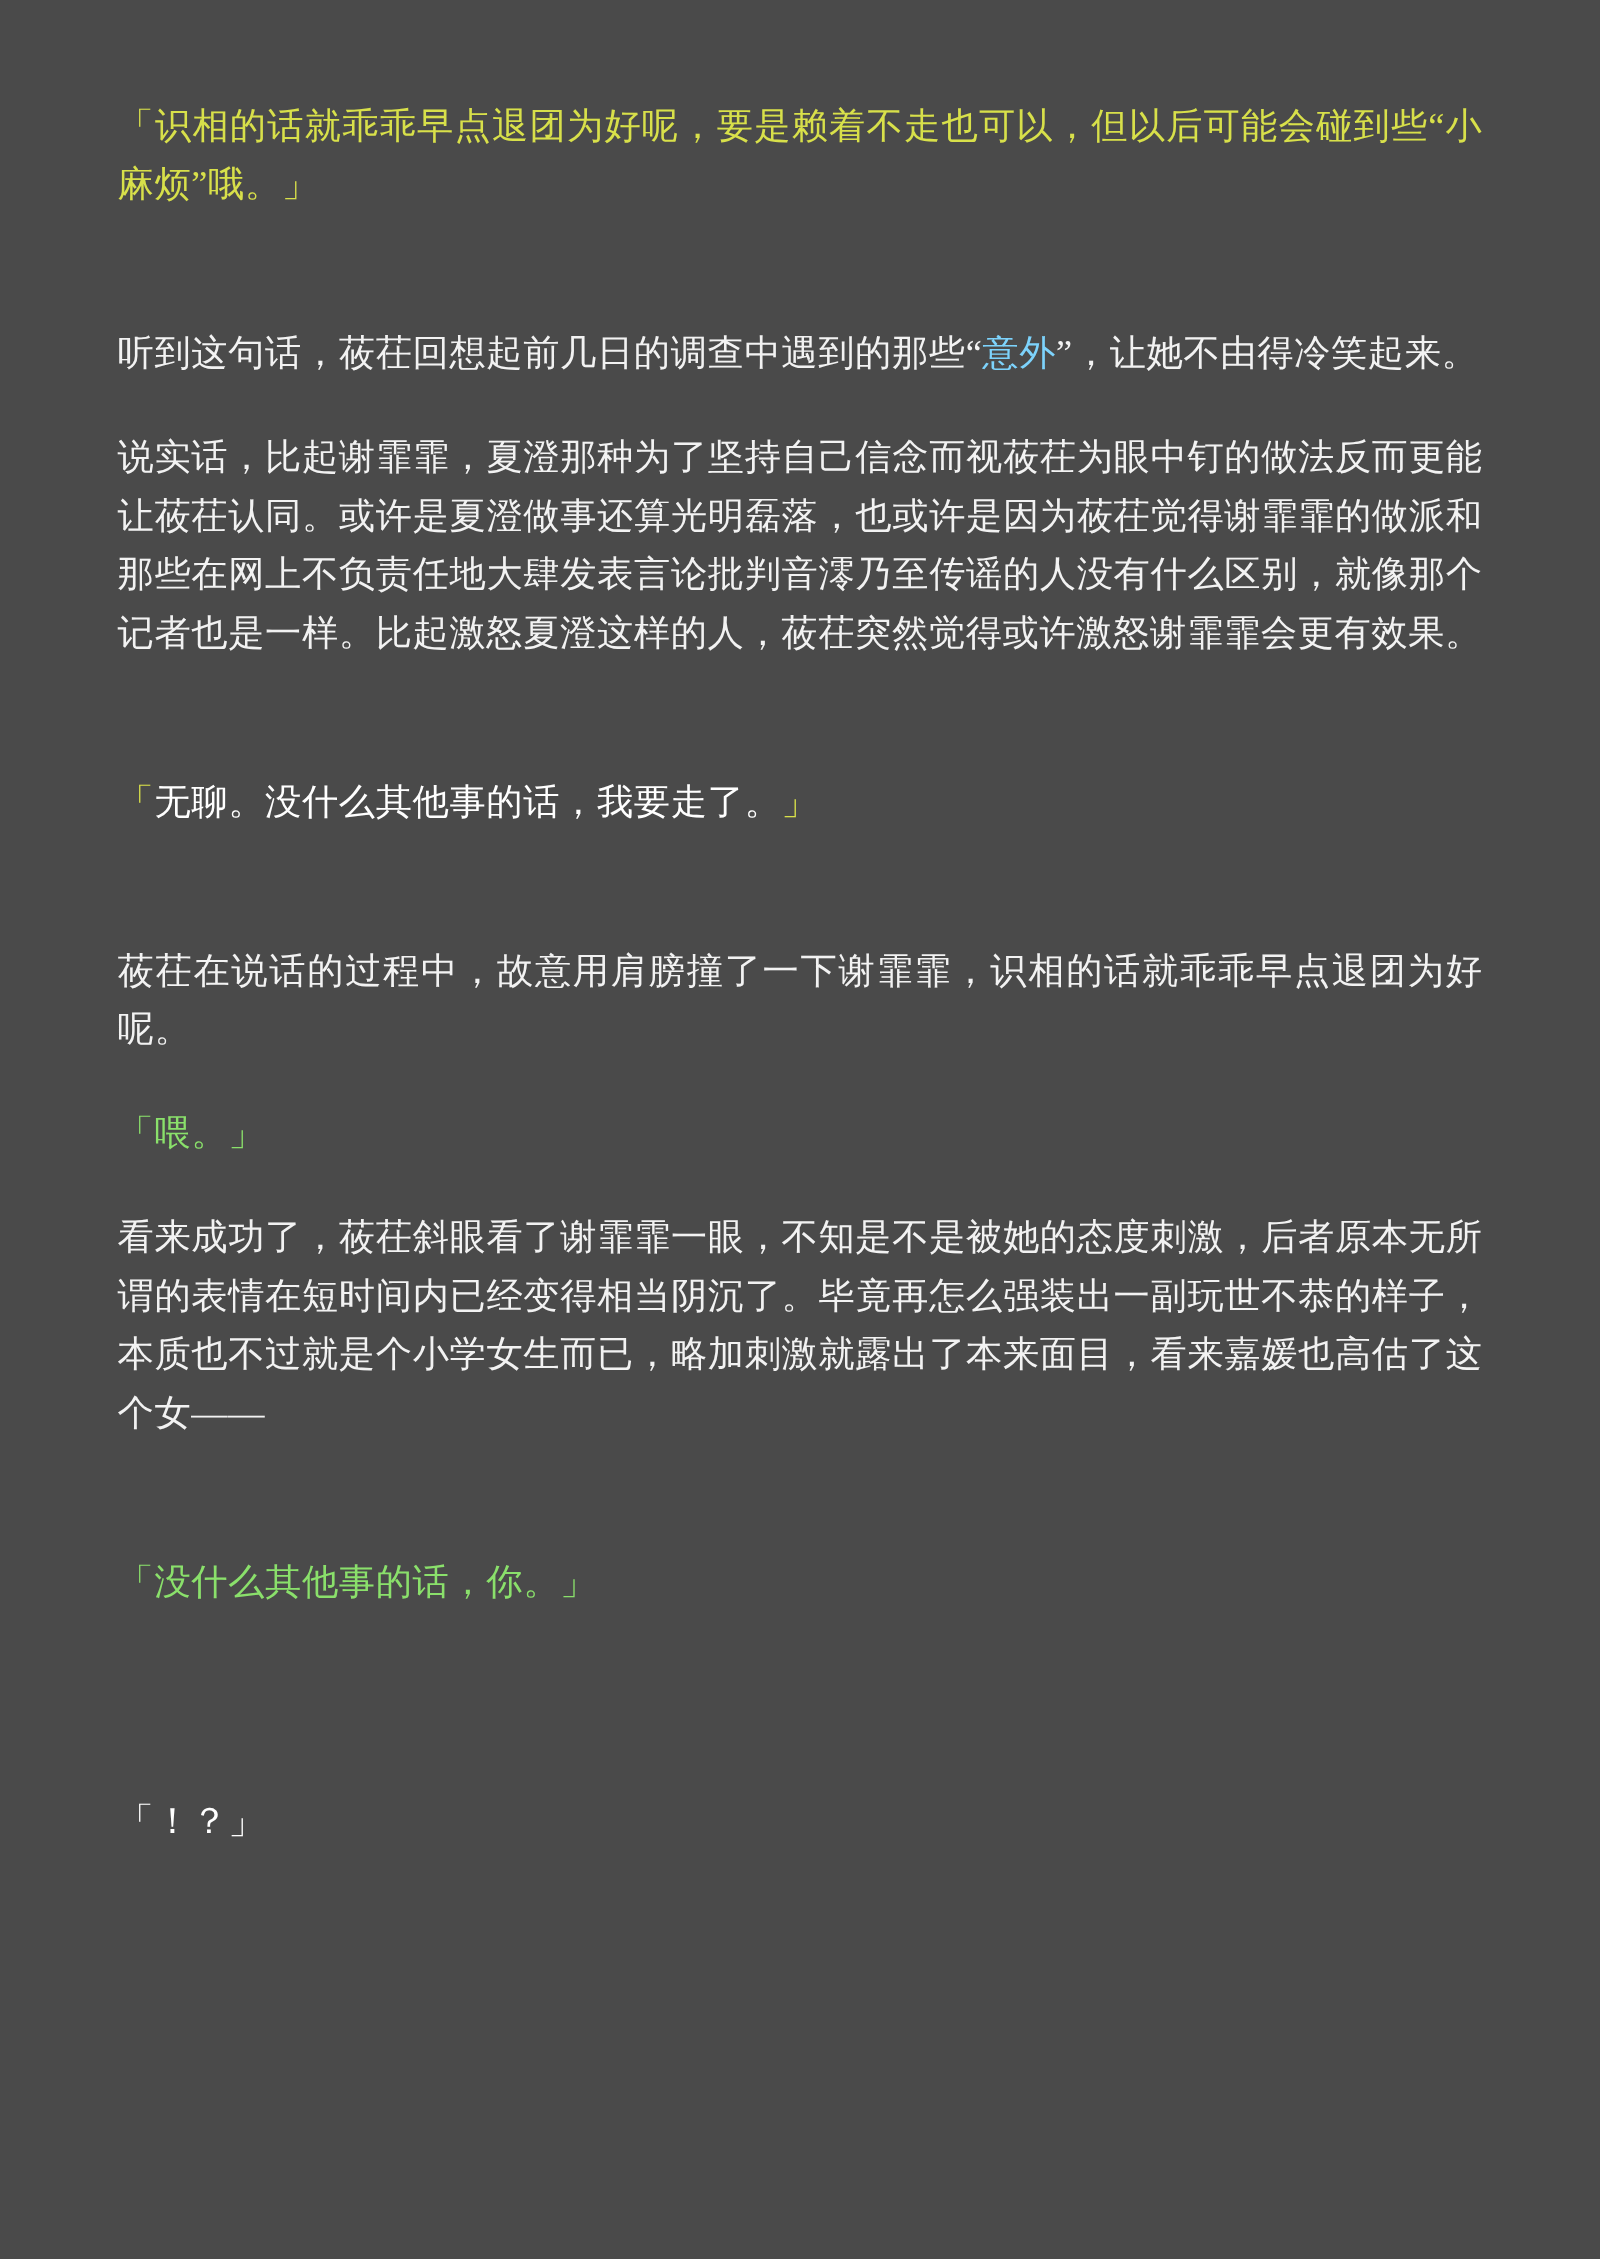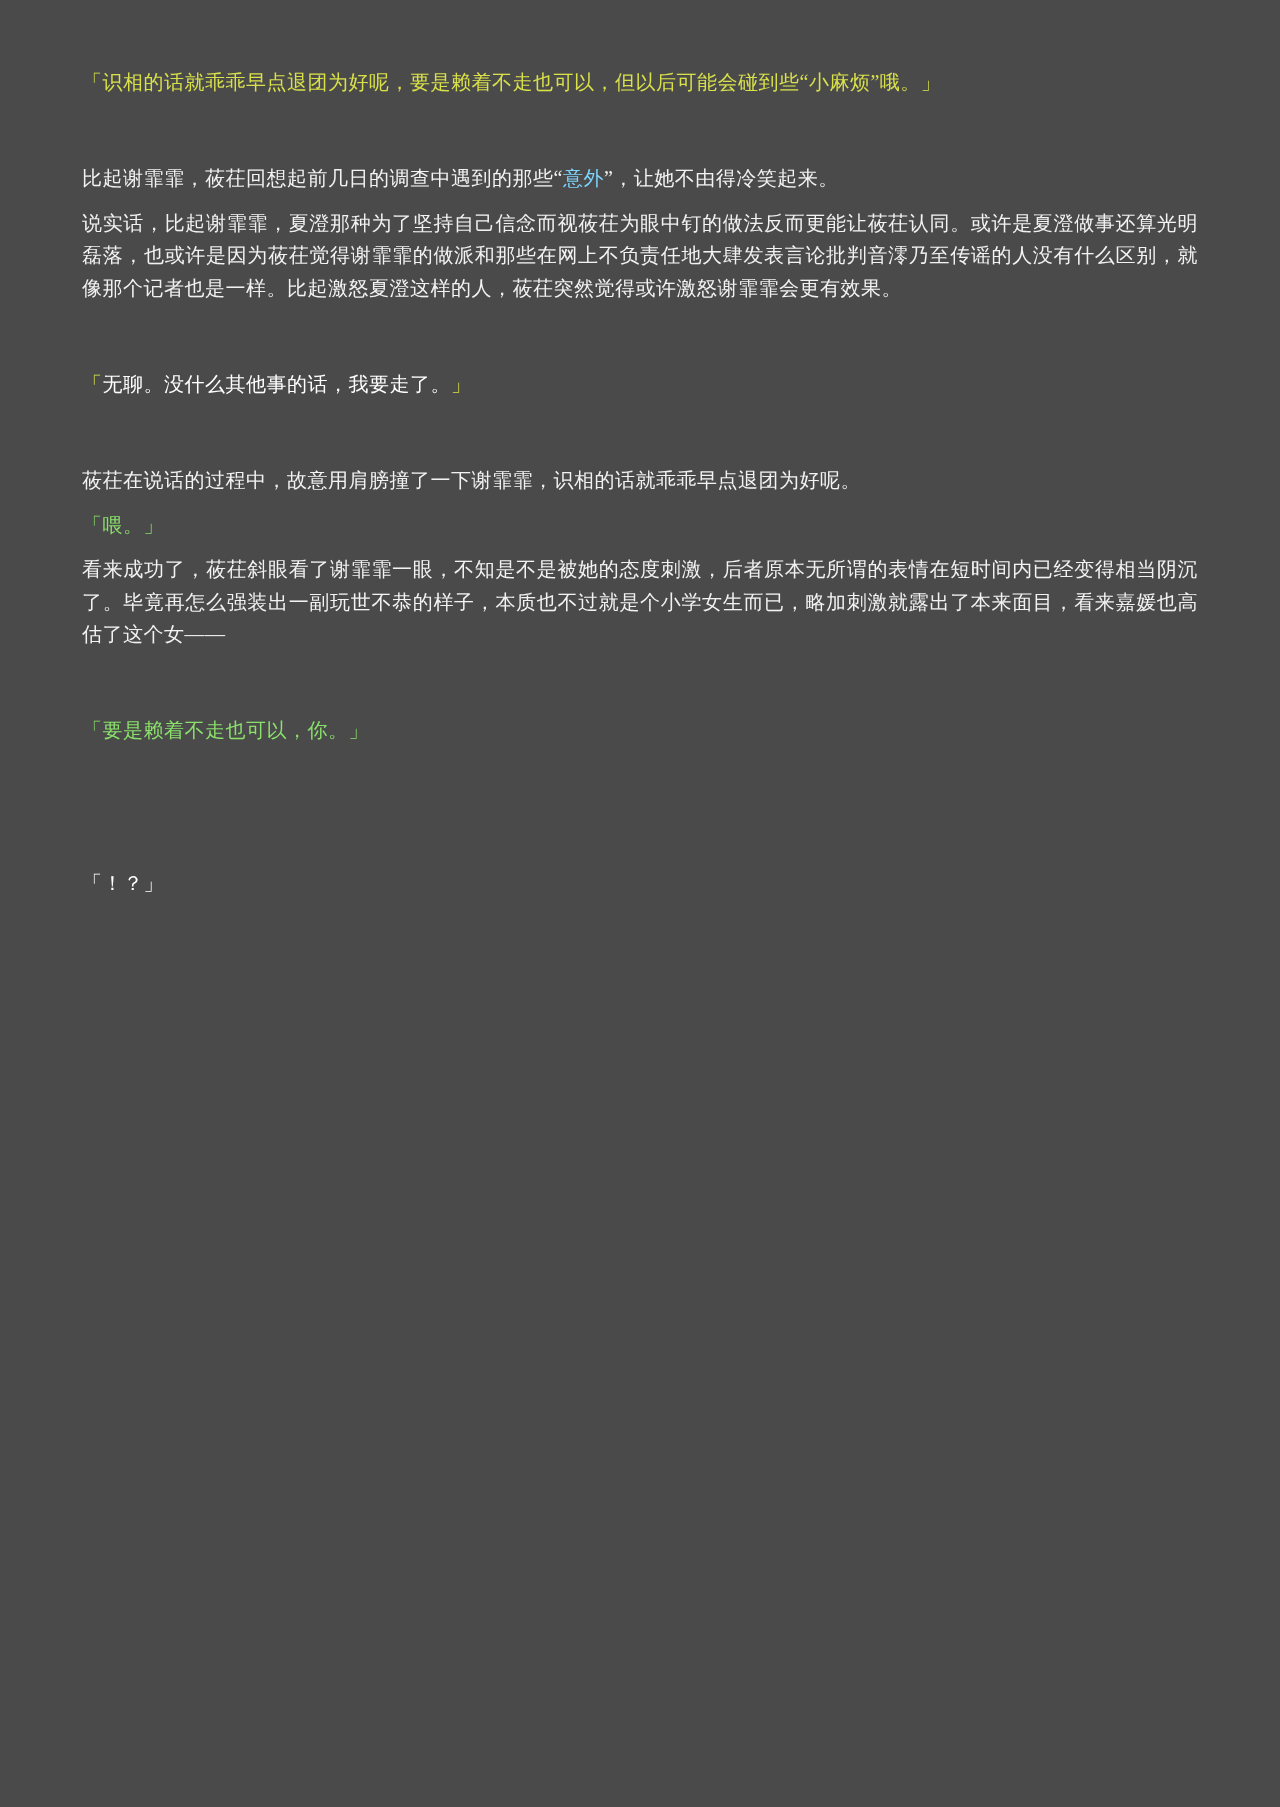--- a/index.html
+++ b/index.html
@@ -14,24 +14,24 @@
     color: #f2f2f2;
   }
   .page {
     box-sizing: border-box;
     width: 1280px;
     min-height: 1807px;
     padding: 62px 78px 40px 78px;
     background: #4a4a4a;
   }
   .para {
-    font-size: 20px;
+    font-size: 29px;
     line-height: 1.62;
     letter-spacing: 0.5px;
-    margin: 4px;
+    margin: 16px;
     text-align: justify;
     text-justify: inter-ideograph;
   }
   .spacer-lg { height: 56px; }
   .spacer-sm { height: 4px; }
   .c-yellow { color: #d8e04a; }
   .c-white  { color: #f2f2f2; }
   .c-red    { color: #7dd3fc; }
   .c-purple { color: #ffffff; }
   .c-green  { color: #8ae06b; }
@@ -39,21 +39,21 @@
 </style>
 </head>
 <body>
 
 <div class="page">
 
   <p class="para c-yellow">「识相的话就乖乖早点退团为好呢，要是赖着不走也可以，但以后可能会碰到些“小麻烦”哦。」</p>
 
   <div class="spacer-lg"></div>
 
-  <p class="para c-white"><span class="inline c-white">比起谢霏霏，莜茌回想起前几日的调查中遇到的那些“</span><span class="inline c-red">意外</span><span class="inline c-white">”，让她不由得冷笑起来。</span></p>
+  <p class="para c-white"><span class="inline c-white">听到这句话，莜茌回想起前几日的调查中遇到的那些“</span><span class="inline c-red">意外</span><span class="inline c-white">”，让她不由得冷笑起来。</span></p>
 
   <div class="spacer-sm"></div>
 
   <p class="para c-white">说实话，比起谢霏霏，夏澄那种为了坚持自己信念而视莜茌为眼中钉的做法反而更能让莜茌认同。或许是夏澄做事还算光明磊落，也或许是因为莜茌觉得谢霏霏的做派和那些在网上不负责任地大肆发表言论批判音澪乃至传谣的人没有什么区别，就像那个记者也是一样。比起激怒夏澄这样的人，莜茌突然觉得或许激怒谢霏霏会更有效果。</p>
 
   <div class="spacer-lg"></div>
 
   <p class="para"><span class="inline c-yellow">「</span><span class="inline c-purple">无聊。没什么其他事的话，我要走了。</span><span class="inline c-yellow">」</span></p>
 
   <div class="spacer-lg"></div>
@@ -63,21 +63,21 @@
   <div class="spacer-sm"></div>
 
   <p class="para c-green">「喂。」</p>
 
   <div class="spacer-sm"></div>
 
   <p class="para c-white">看来成功了，莜茌斜眼看了谢霏霏一眼，不知是不是被她的态度刺激，后者原本无所谓的表情在短时间内已经变得相当阴沉了。毕竟再怎么强装出一副玩世不恭的样子，本质也不过就是个小学女生而已，略加刺激就露出了本来面目，看来嘉媛也高估了这个女——</p>
 
   <div class="spacer-lg"></div>
 
-  <p class="para c-green">「要是赖着不走也可以，你。」</p>
+  <p class="para c-green">「没什么其他事的话，你。」</p>
 
   <div class="spacer-lg"></div>
 
 
   <div class="spacer-lg"></div>
 
   <p class="para c-purple">「！？」</p>
 
 </div>
 

